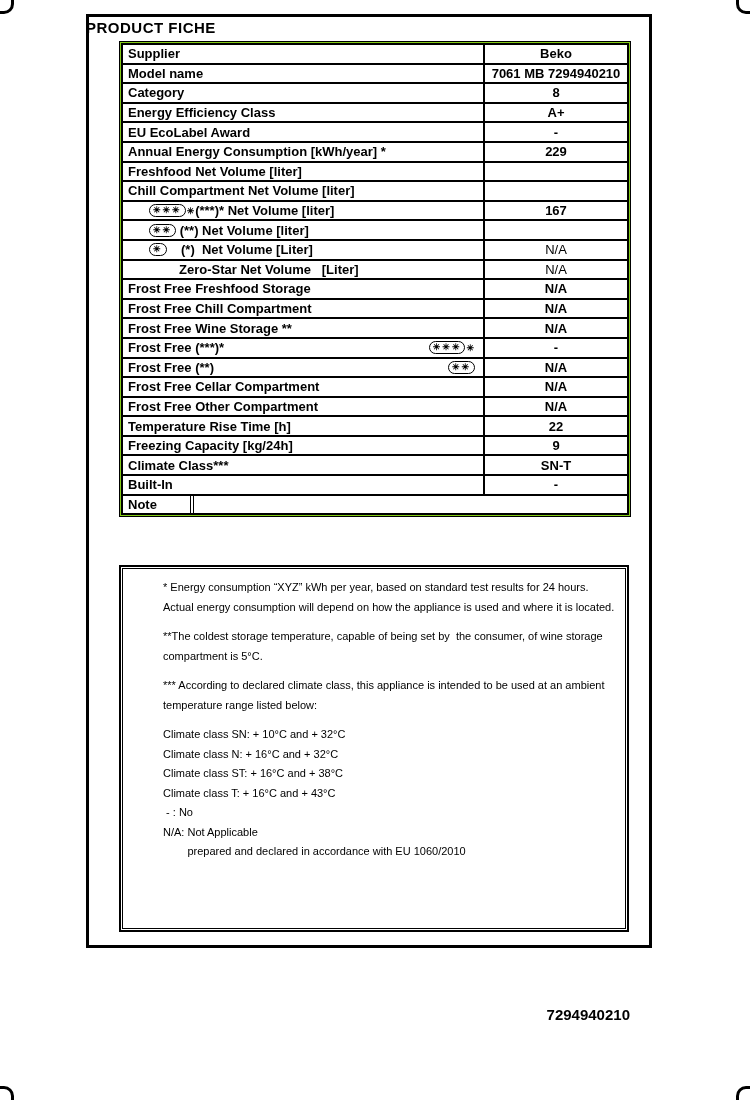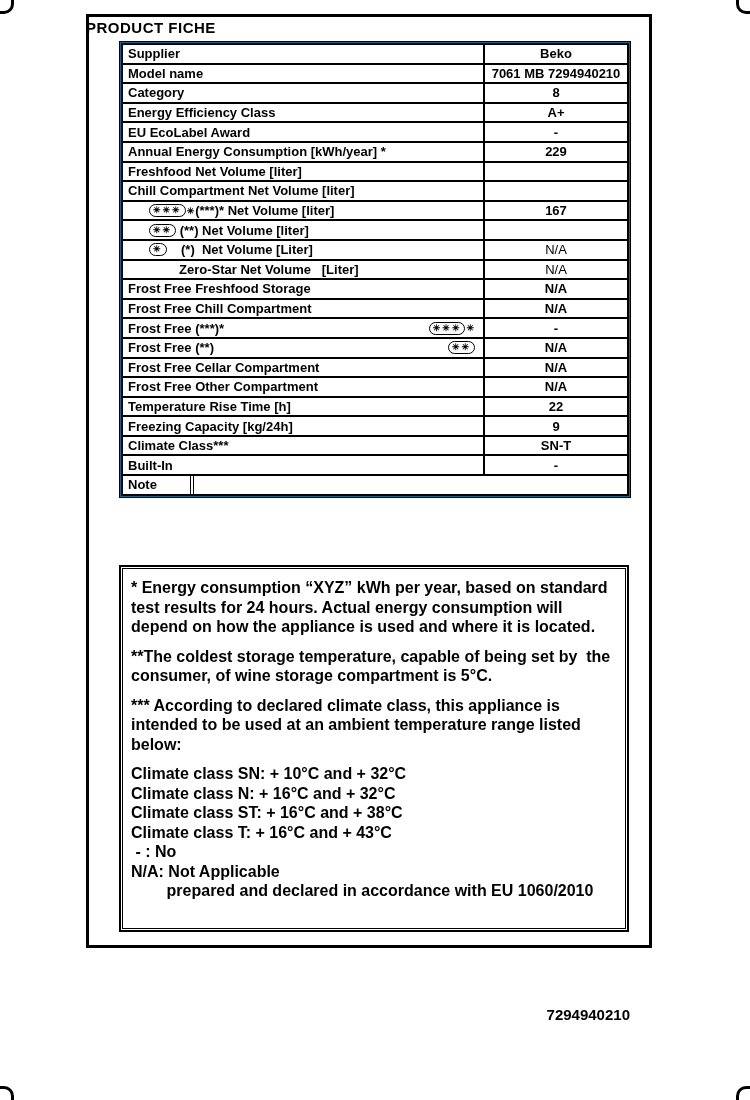--- a/index.html
+++ b/index.html
@@ -15,42 +15,42 @@
   .cm-tr { top:-10px; right:-10px; }
   .cm-bl { bottom:-10px; left:-10px; }
   .cm-br { bottom:-10px; right:-10px; }
 
   
   .frame { position:absolute; left:86px; top:14px; width:560px; height:928px; border:3px solid #000; }
   .title { position:absolute; left:86px; top:19px; width:566px; text-align:left;
            font-size:15px; font-weight:bold; letter-spacing:0.5px; }
 
   
-  .tbl-outer { position:absolute; left:119px; top:41px; width:508px; border:1px solid #000; padding:1px; background:#0369a1; }
+  .tbl-outer { position:absolute; left:119px; top:41px; width:508px; border:1px solid #000; padding:1px; background:#84cc16; }
   table.fiche { border-collapse:separate; border-spacing:2px; background:#000; table-layout:fixed; width:508px; }
   table.fiche td { background:#fff; height:17.6px; font-size:13px; font-weight:bold; padding:0; vertical-align:middle; overflow:hidden; }
   td.lbl .cellflex { display:flex; align-items:center; height:100%; padding-left:5px; }
   td.lbl.ind .cellflex { padding-left:26px; }
   td.lbl.ind2 .cellflex { padding-left:56px; }
   td.val { text-align:center;margin-left:12px; }
   td.val.reg { font-weight:normal; }
   .lbltext { white-space:pre; }
   .star-box { display:inline-flex; align-items:center; justify-content:center;
               border:1.5px solid #000; border-radius:7px; height:11px; padding:0 3px;
               font-size:9px; font-weight:bold; letter-spacing:2px; line-height:11px; }
   .after-star { font-size:9px; font-weight:bold; margin:0 1px; }
   .right-icons { margin-left:auto; margin-right:8px; display:inline-flex; align-items:center; }
   .note-flex { display:flex; align-items:center; height:100%; }
   .note-label { width:62px; padding-left:5px; border-right:1px solid #000; align-self:stretch; display:flex; align-items:center;text-align:center; }
   .note-rest { flex:1; border-left:1px solid #000; margin-left:2px; align-self:stretch; }
 
   
   .fn-outer { position:absolute; left:119px; top:565px; width:504px; height:361px; border:2px solid #000; padding:1px; }
   .fn-inner { border:1px solid #000; width:100%; height:100%; box-sizing:border-box; padding:9px 8px; }
-  .fn-line { font-size:16px; font-weight:bold; line-height:19.5px; white-space:pre-wrap; }
+  .fn-line { font-size:11px; font-weight:normal; line-height:19.5px; white-space:pre-wrap;margin-left:32px; }
   .fn-line.gap { margin-top:10px; }
 
   .footer-code { position:absolute; left:450px; top:1006px; width:180px; text-align:right;
                  font-size:15px; font-weight:bold; }
 </style>
 </head>
 <body>
 
 <div class="cm cm-tl"></div>
 <div class="cm cm-tr"></div>
@@ -175,20 +175,28 @@
             <div class="cellflex">
               <span class="lbltext">Frost Free Freshfood Storage</span>
             </div>
           </td>
           <td class="val"><span>N/A</span></td>
         </tr>
         <tr>
           <td class="lbl">
             <div class="cellflex">
               <span class="lbltext">Frost Free Chill Compartment</span>
+            </div>
+          </td>
+          <td class="val"><span>N/A</span></td>
+        </tr>
+        <tr>
+          <td class="lbl">
+            <div class="cellflex">
+              <span class="lbltext">Frost Free Wine Storage **</span>
             </div>
           </td>
           <td class="val"><span>N/A</span></td>
         </tr>
         <tr>
           <td class="lbl">
             <div class="cellflex">
               <span class="lbltext">Frost Free (***)*</span>
               <span class="right-icons">
                 <span class="star-box">✳✳✳</span>

